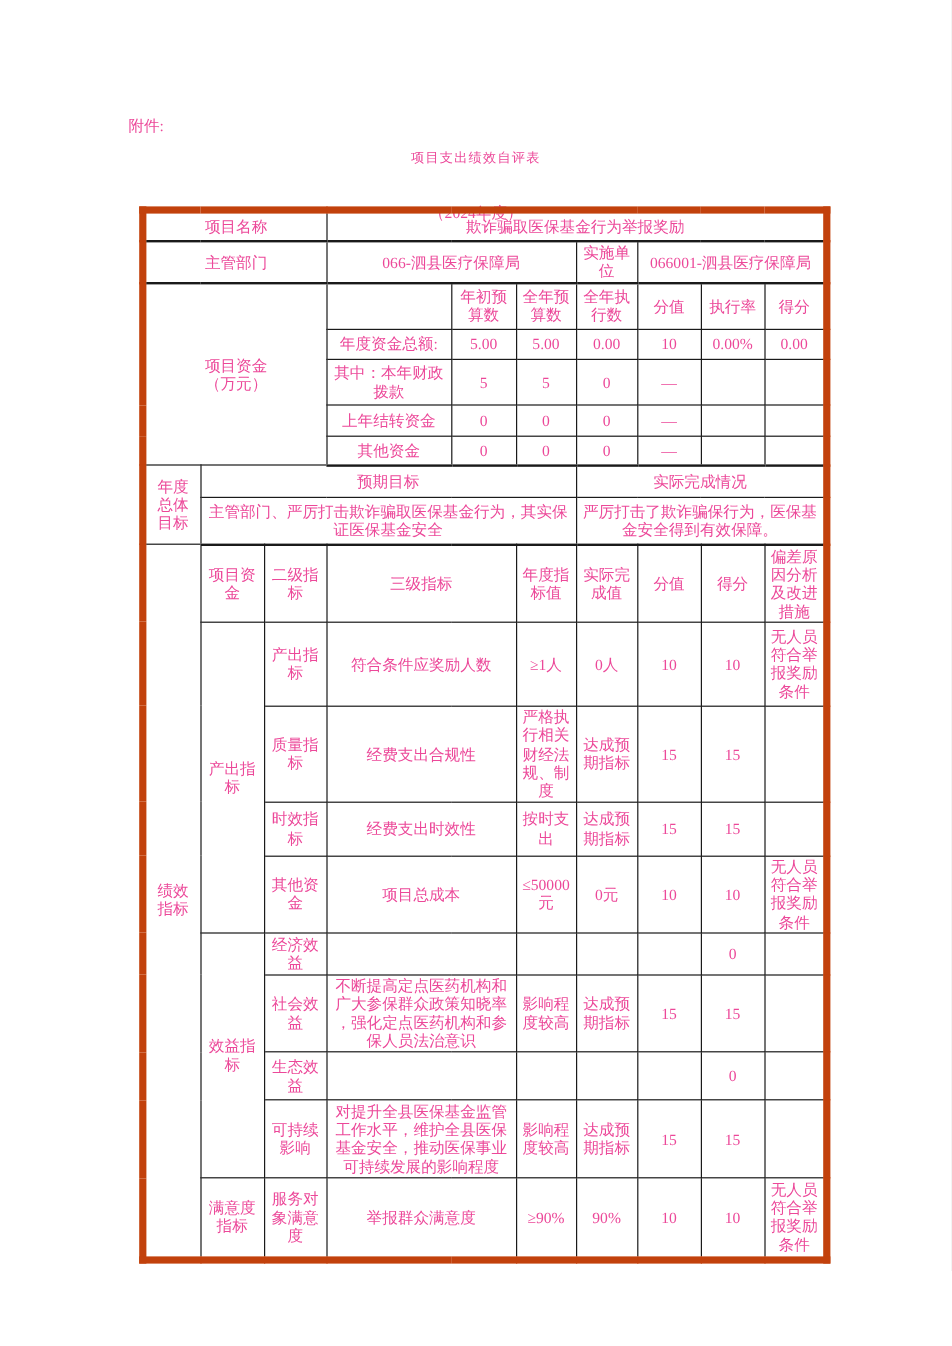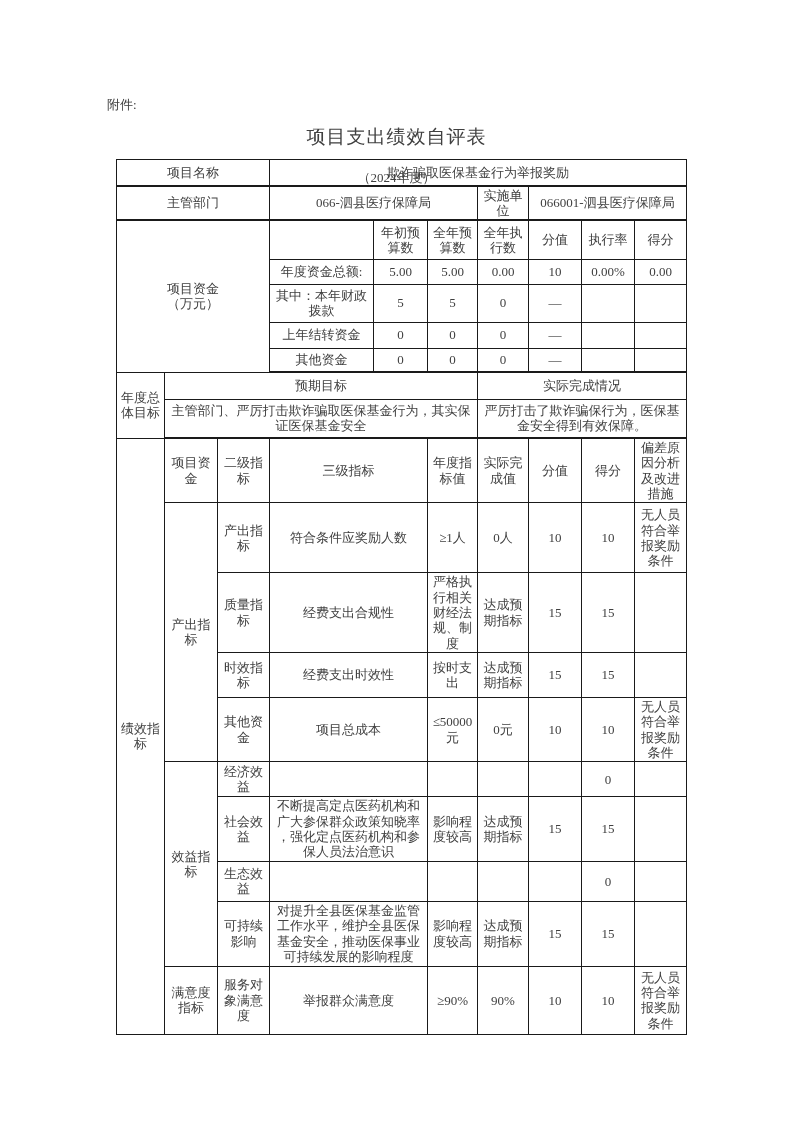--- a/index.html
+++ b/index.html
@@ -2,41 +2,41 @@
 <html><head>
 <meta charset="utf-8">
 <style>
   html,body{margin:0;padding:0;background:#e8e8e8;}
   .page{
     position:relative;
     width:793px;height:1122px;
     margin:0 auto;
     background:#ffffff;
     font-family:"Liberation Serif","DejaVu Serif",serif;
-    color:#404040;
+    color:#ec4899;
     overflow:hidden;
   }
   .attachment{
     position:absolute;left:107px;top:96px;
     font-size:13px;
   }
   .doc-title{
     position:absolute;top:124px;left:0;width:100%;
-    text-align:center;font-size:19px;letter-spacing:1px;
+    text-align:center;font-size:11px;letter-spacing:1px;
   }
   .doc-subtitle{
     position:absolute;top:169px;left:0;width:100%;
     text-align:center;font-size:13px;
   }
   table.main{
-    position:absolute;left:116px;top:159px;
+    position:absolute;left:116px;top:172px;
     width:570px;
     border-collapse:collapse;
     table-layout:fixed;
-    border:1px solid #c2410c;
+    border:6px solid #c2410c;
     font-size:13px;
   }
   table.main td{
     border:1px solid #1a1a1a;
     text-align:center;
     vertical-align:middle;
     padding:1px 3px;
     line-height:1.18;
     word-break:break-all;
     line-break:anywhere;

